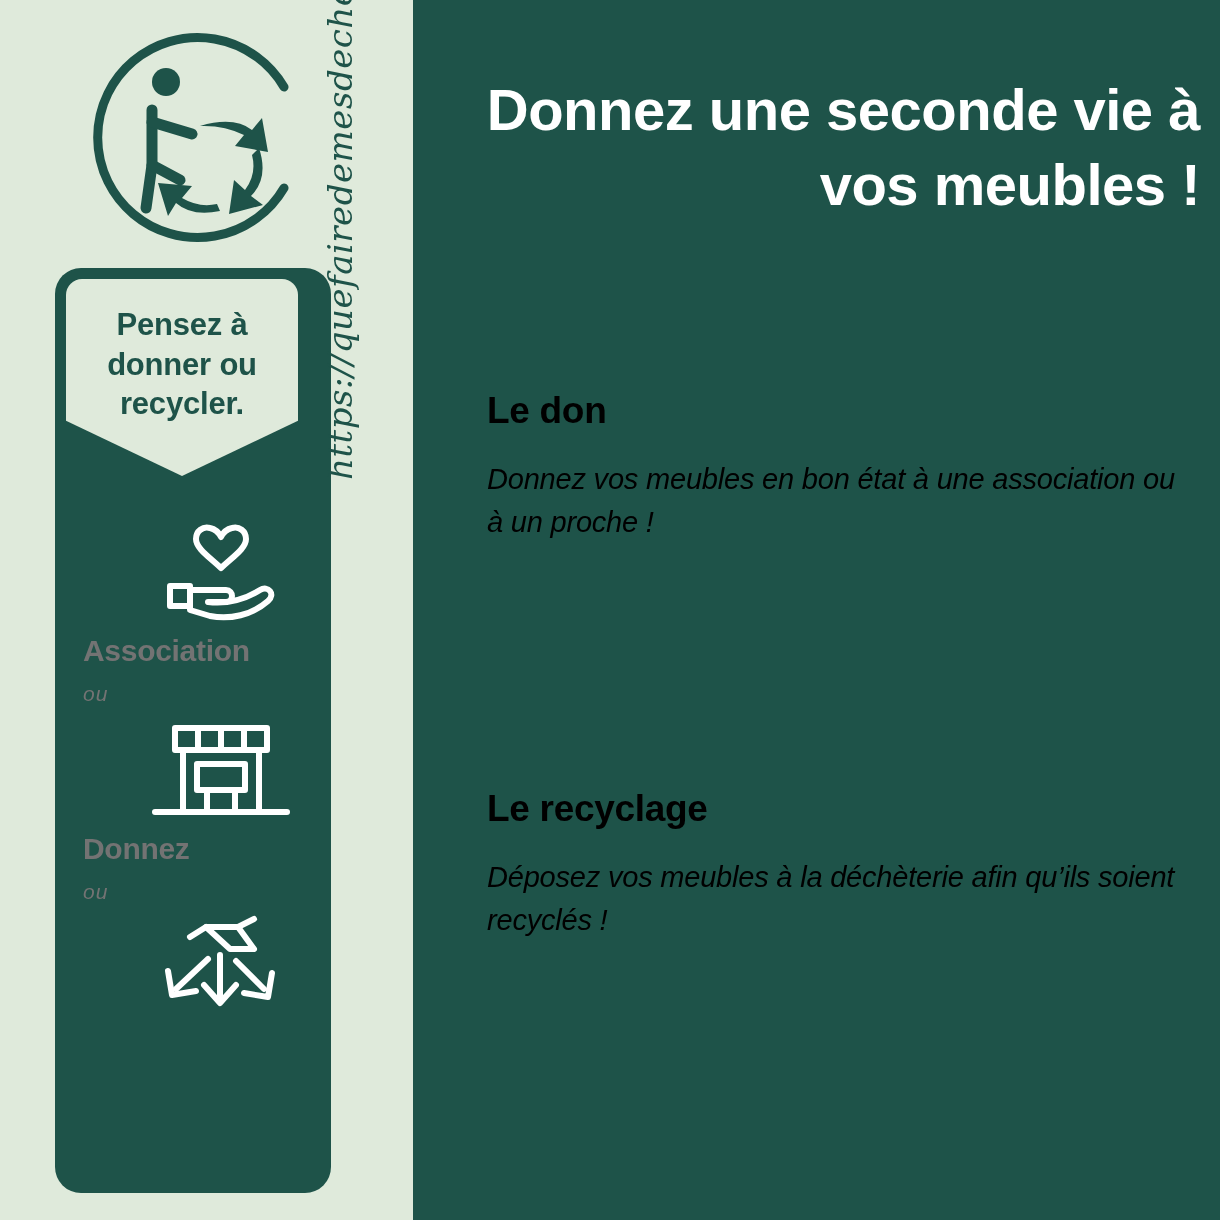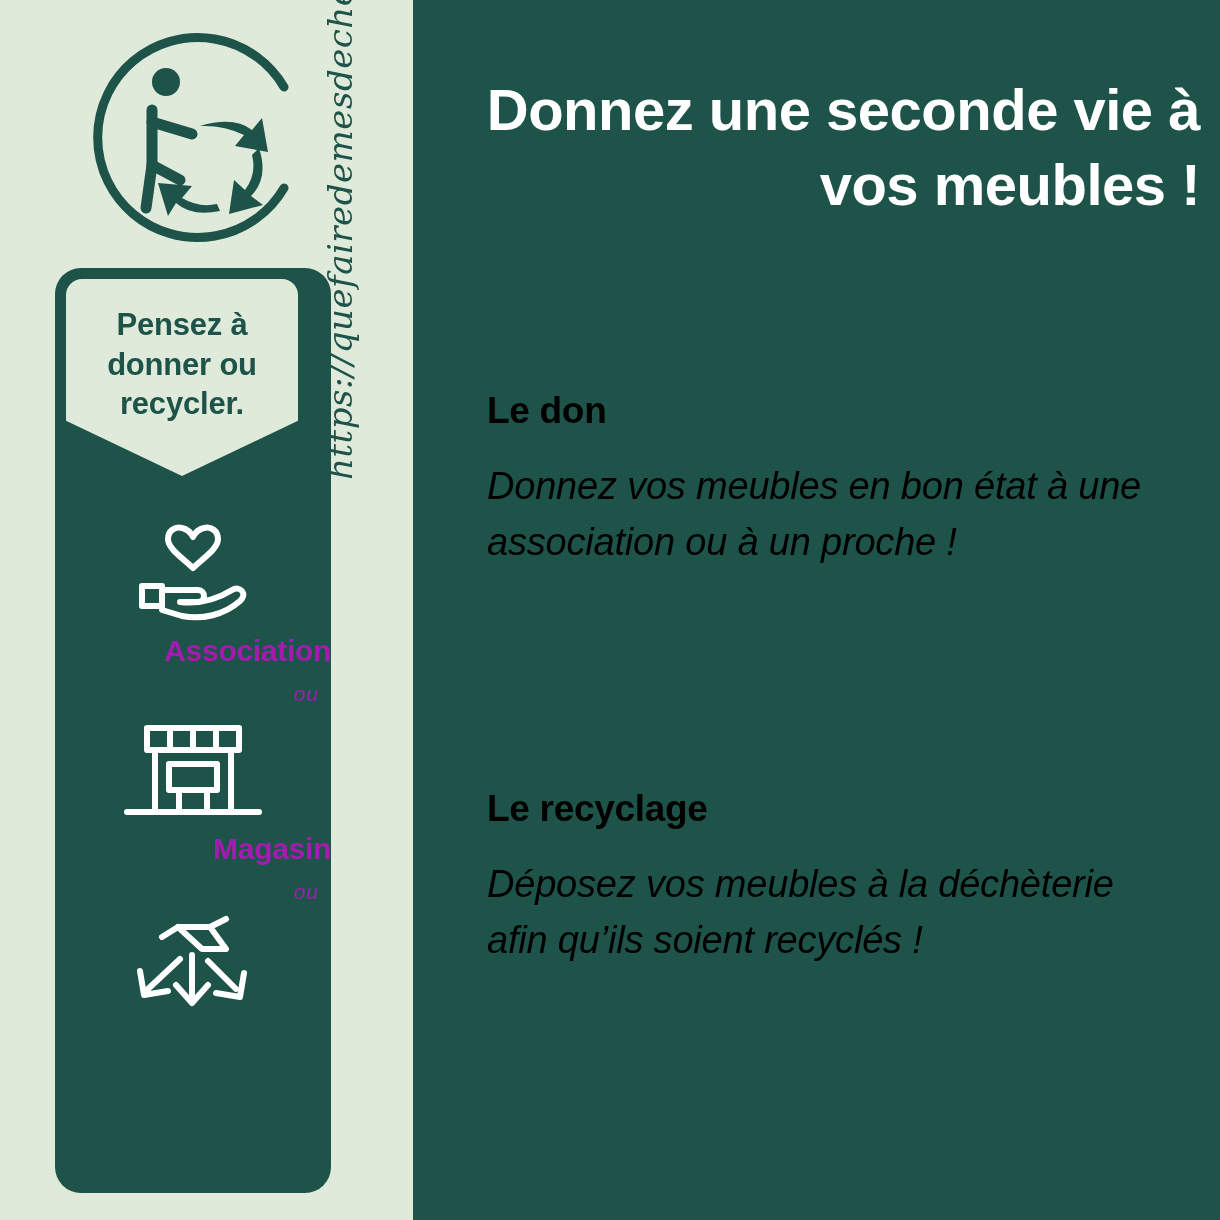--- a/index.html
+++ b/index.html
@@ -76,33 +76,34 @@
     line-height: 1.28;
     text-align: center;
     letter-spacing: -0.2px;
   }
   
   .banner-items {
     position: absolute;
     left: 55px;
     top: 520px;
     width: 276px;
-    text-align: right;
-    color: #a21caf;
+    text-align: left;
+    color: #737373;
+    padding-left: 28px;
   }
   .item-label {
     font-size: 30px;
     font-weight: bold;
     margin-top: 6px;
     letter-spacing: -0.3px;
   }
   .ou {
     font-size: 21px;
     font-style: italic;
-    margin: 14px 12px 12px;
+    margin: 14px 0 12px;
     letter-spacing: 1px;
   }
   .icon-box {
     height: 108px;
     display: flex;
     align-items: center;
     justify-content: center;
   }
   
   .vertical-url {
@@ -140,21 +141,21 @@
   }
   .section.don { top: 390px; }
   .section.recyclage { top: 788px; }
   .section-title {
     font-size: 37px;
     font-weight: bold;
     margin-bottom: 26px;
     letter-spacing: -0.3px;
   }
   .section-body {
-    font-size: 38px;
+    font-size: 29px;
     font-style: italic;
     line-height: 1.48;
     letter-spacing: -0.2px;
   }
 </style>
 </head>
 <body>
 
 <div class="poster">
 
@@ -204,21 +205,21 @@
         <g fill="none" stroke="#ffffff" stroke-width="6" stroke-linejoin="round" stroke-linecap="round">
           <path d="M34 8 L126 8 L126 30 L34 30 Z"></path>
           <path d="M57 8 L57 30 M80 8 L80 30 M103 8 L103 30"></path>
           <path d="M42 30 L42 92 M118 30 L118 92"></path>
           <path d="M56 44 L104 44 L104 70 L56 70 Z"></path>
           <path d="M66 70 L66 92 M94 70 L94 92"></path>
           <path d="M14 92 L146 92"></path>
         </g>
       </svg>
     </div>
-    <div class="item-label">Magasin</div>
+    <div class="item-label">Donnez</div>
 
     <div class="ou">ou</div>
 
     <div class="icon-box">
       <svg width="150" height="110" viewBox="0 0 150 110" xmlns="http://www.w3.org/2000/svg">
         <g fill="none" stroke="#ffffff" stroke-width="6" stroke-linejoin="round" stroke-linecap="round">
           <path d="M60 12 L92 12 L108 34 L84 34 Z"></path>
           <path d="M92 12 L108 4"></path>
           <path d="M60 12 L44 22"></path>
           <path d="M74 40 L74 84"></path>

